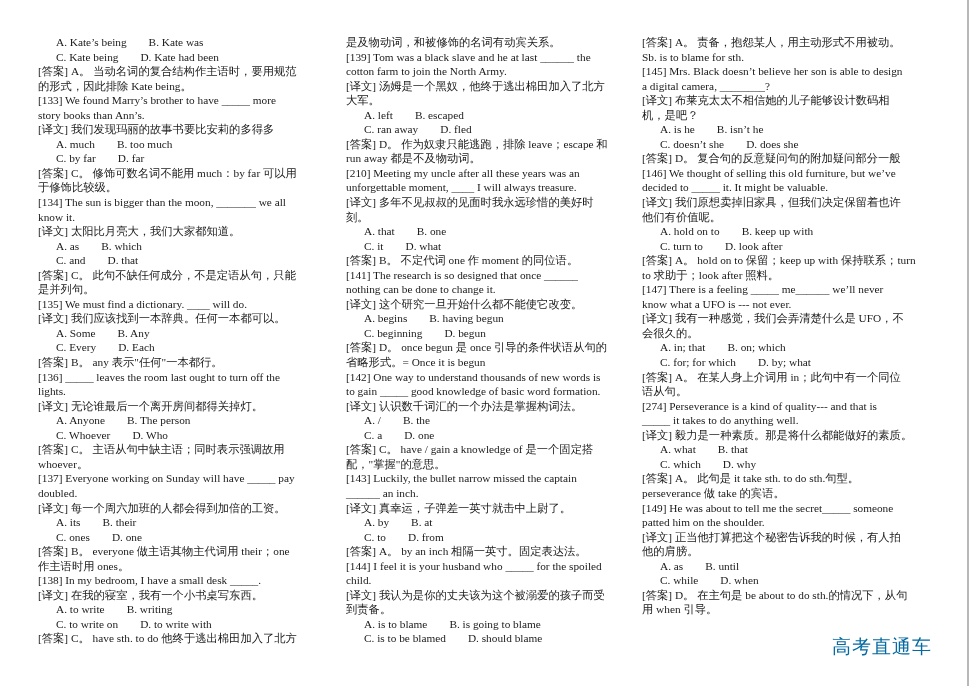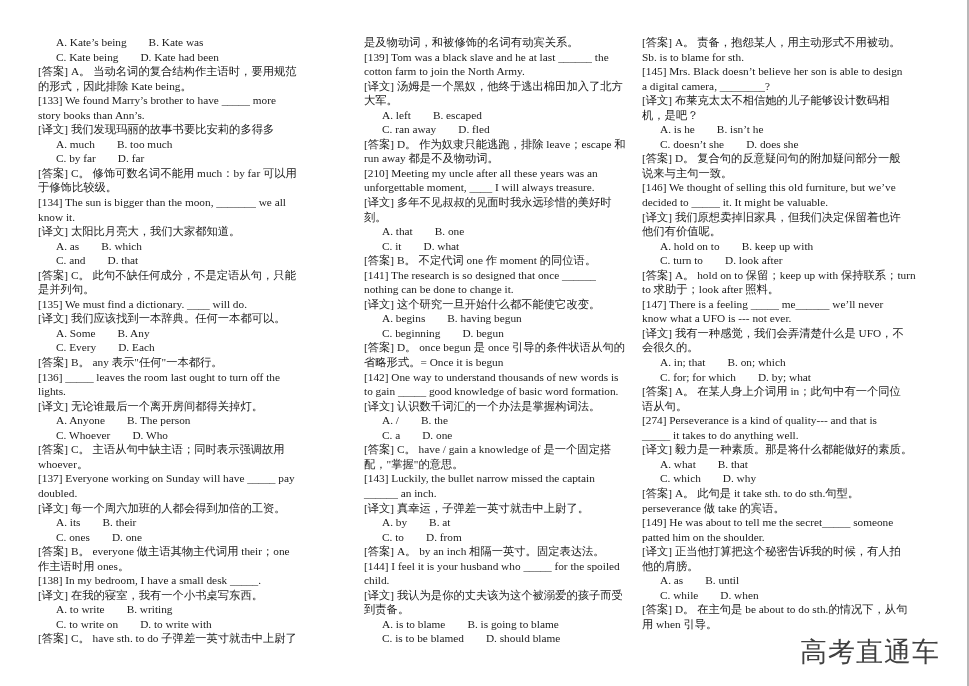--- a/index.html
+++ b/index.html
@@ -13,29 +13,29 @@
     position: absolute; left: 0; top: 0; width: 969px; height: 686px;
   }
   .edge-line {
     position: absolute; left: 967px; top: 0; width: 2px; height: 686px;
     background: #b8b8b8;
   }
   .col {
     position: absolute; top: 35px; font-size: 11.3px; line-height: 14.55px;
   }
   .col1 { left: 38px; width: 282px; }
-  .col2 { left: 364px; width: 284px; }
+  .col2 { left: 346px; width: 284px; }
   .col3 { left: 642px; width: 284px; }
   .line { white-space: nowrap; display: block; }
   .opt { padding-left: 18px; white-space: nowrap; display: block; }
   .opt span.b { display: inline-block; margin-left: 22px; }
   .watermark {
-    position: absolute; left: 800px; top: 634px;
+    position: absolute; left: 832px; top: 634px;
     font-family: "DejaVu Sans", "Liberation Sans", sans-serif;
-    font-size: 27px; color: #404040; letter-spacing: 1px;
+    font-size: 19px; color: #0369a1; letter-spacing: 1px;
   }
 </style>
 </head>
 <body>
 
 <div class="page">
   <div class="col col1" id="col0">
       <div class="opt"><span class="a">A. Kate’s being</span><span class="b">B. Kate was</span></div>
       <div class="opt"><span class="a">C. Kate being</span><span class="b">D. Kate had been</span></div>
       <div class="line">[答案] A。 当动名词的复合结构作主语时，要用规范</div>
@@ -70,21 +70,21 @@
       <div class="line">doubled.</div>
       <div class="line">[译文] 每一个周六加班的人都会得到加倍的工资。</div>
       <div class="opt"><span class="a">A. its</span><span class="b">B. their</span></div>
       <div class="opt"><span class="a">C. ones</span><span class="b">D. one</span></div>
       <div class="line">[答案] B。 everyone 做主语其物主代词用 their；one</div>
       <div class="line">作主语时用 ones。</div>
       <div class="line">[138] In my bedroom, I have a small desk _____.</div>
       <div class="line">[译文] 在我的寝室，我有一个小书桌写东西。</div>
       <div class="opt"><span class="a">A. to write</span><span class="b">B. writing</span></div>
       <div class="opt"><span class="a">C. to write on</span><span class="b">D. to write with</span></div>
-      <div class="line">[答案] C。 have sth. to do 子弹差一英寸就击中上尉了</div>
+      <div class="line">[答案] C。 have sth. to do 他终于逃出棉田加入了北方</div>
     </div>
   <div class="col col2" id="col1">
       <div class="line">是及物动词，和被修饰的名词有动宾关系。</div>
       <div class="line">[139] Tom was a black slave and he at last ______ the</div>
       <div class="line">cotton farm to join the North Army.</div>
       <div class="line">[译文] 汤姆是一个黑奴，他终于逃出棉田加入了北方</div>
       <div class="line">大军。</div>
       <div class="opt"><span class="a">A. left</span><span class="b">B. escaped</span></div>
       <div class="opt"><span class="a">C. ran away</span><span class="b">D. fled</span></div>
       <div class="line">[答案] D。 作为奴隶只能逃跑，排除 leave；escape 和</div>
@@ -126,21 +126,20 @@
   <div class="col col3" id="col2">
       <div class="line">[答案] A。 责备，抱怨某人，用主动形式不用被动。</div>
       <div class="line">Sb. is to blame for sth.</div>
       <div class="line">[145] Mrs. Black doesn’t believe her son is able to design</div>
       <div class="line">a digital camera, ________?</div>
       <div class="line">[译文] 布莱克太太不相信她的儿子能够设计数码相</div>
       <div class="line">机，是吧？</div>
       <div class="opt"><span class="a">A. is he</span><span class="b">B. isn’t he</span></div>
       <div class="opt"><span class="a">C. doesn’t she</span><span class="b">D. does she</span></div>
       <div class="line">[答案] D。 复合句的反意疑问句的附加疑问部分一般</div>
-      <div class="line">说来与主句一致。</div>
       <div class="line">[146] We thought of selling this old furniture, but we’ve</div>
       <div class="line">decided to _____ it. It might be valuable.</div>
       <div class="line">[译文] 我们原想卖掉旧家具，但我们决定保留着也许</div>
       <div class="line">他们有价值呢。</div>
       <div class="opt"><span class="a">A. hold on to</span><span class="b">B. keep up with</span></div>
       <div class="opt"><span class="a">C. turn to</span><span class="b">D. look after</span></div>
       <div class="line">[答案] A。 hold on to 保留；keep up with 保持联系；turn</div>
       <div class="line">to 求助于；look after 照料。</div>
       <div class="line">[147] There is a feeling _____ me______ we’ll never</div>
       <div class="line">know what a UFO is --- not ever.</div>

